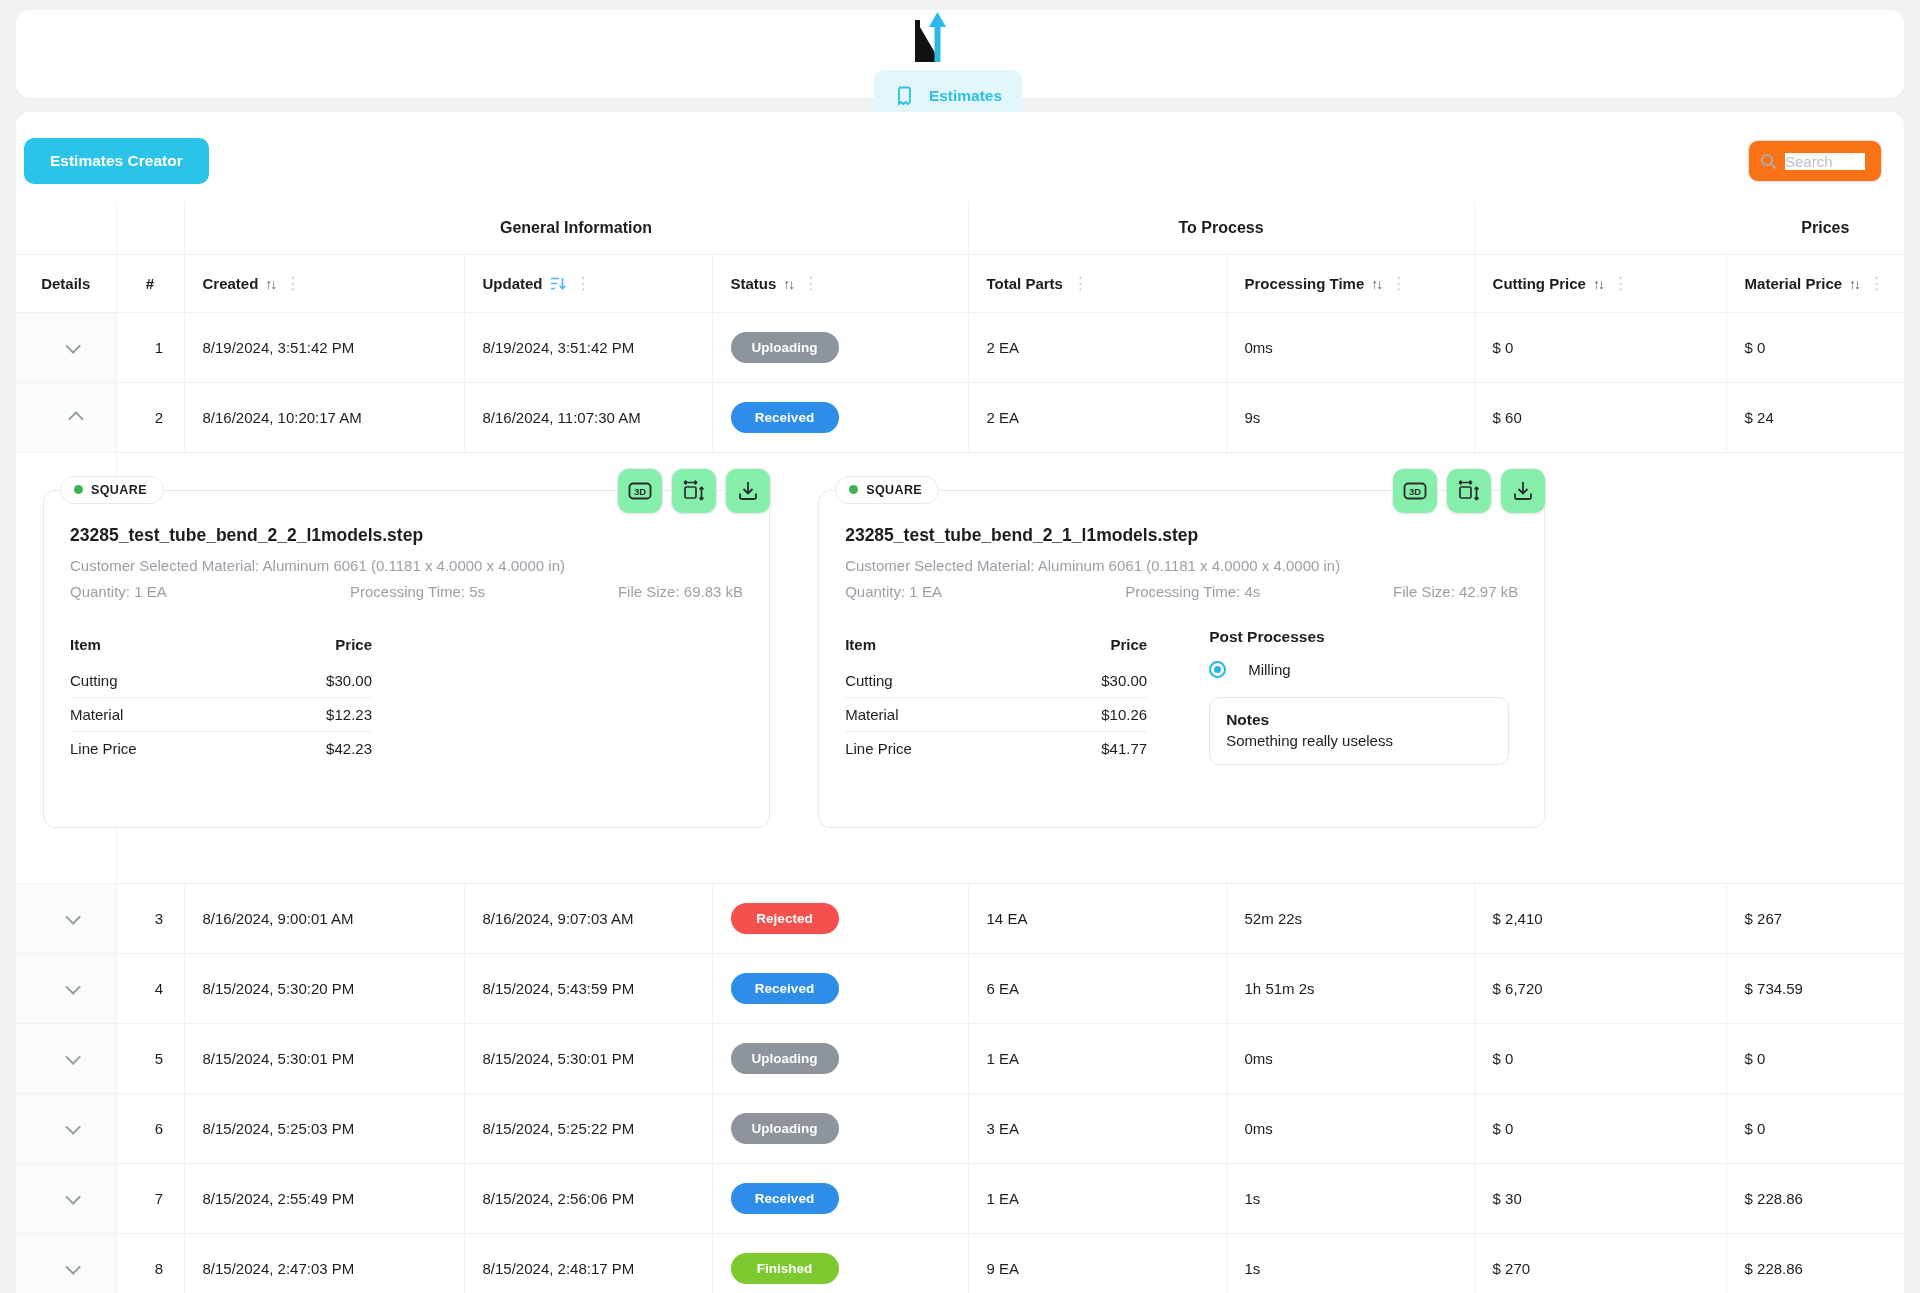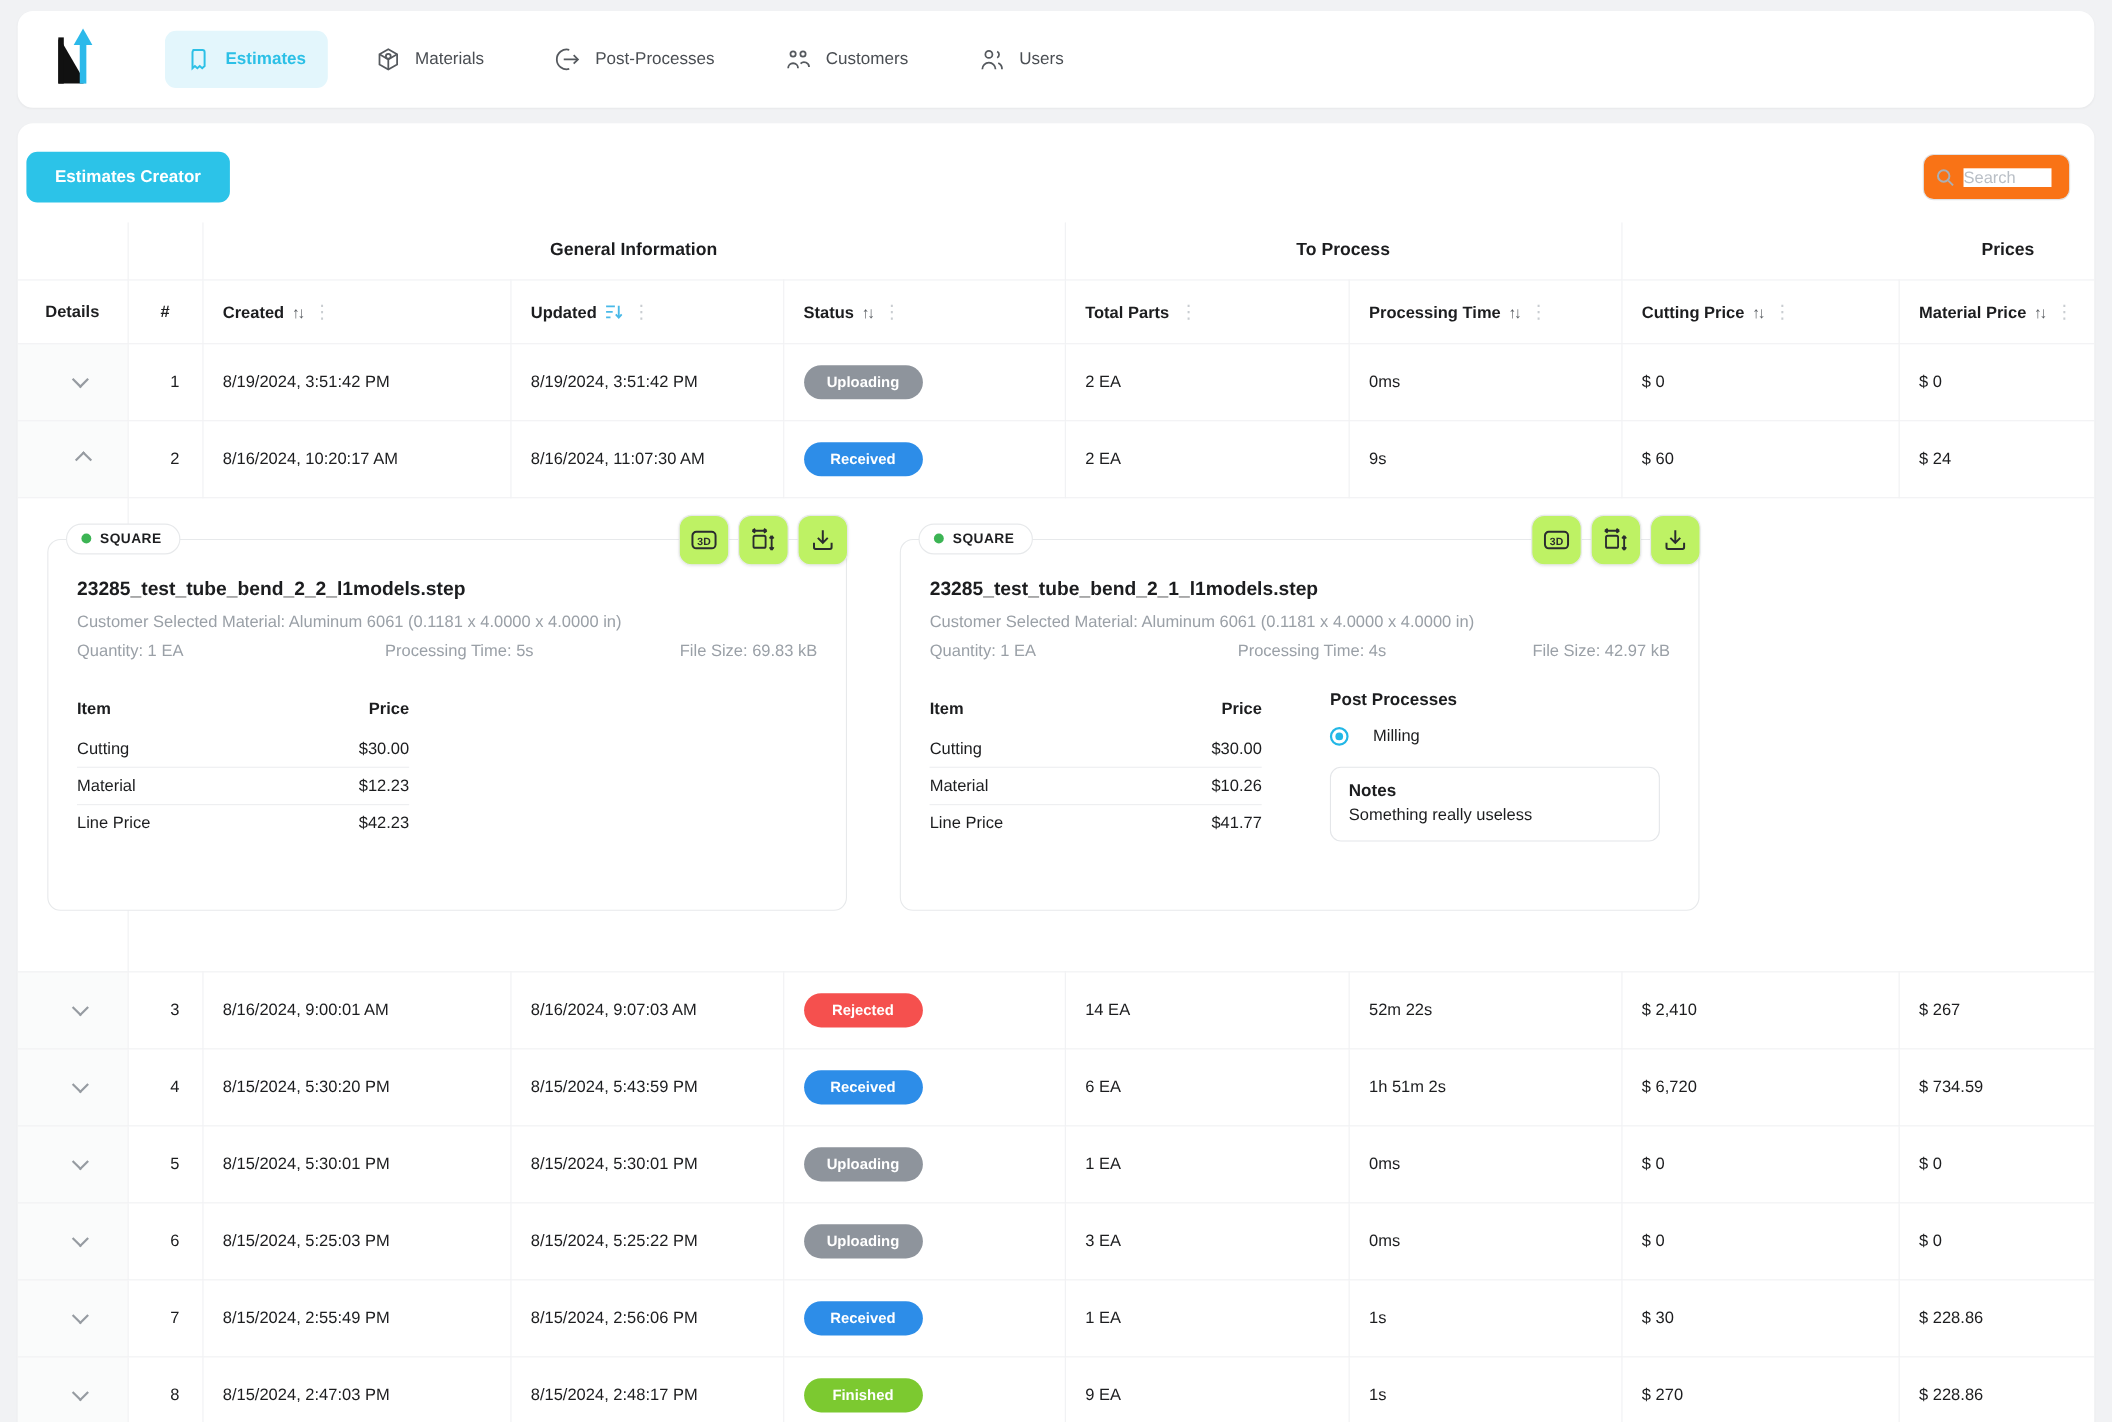--- a/index.html
+++ b/index.html
@@ -9,20 +9,21 @@
     background:#f1f2f4;
     color:#1c1d1f;
     position:relative;
   }
   
   .navbar {
     position:absolute; left:16px; top:10px; right:16px; height:88px;
     background:#fff; border-radius:14px;
     display:flex; align-items:center; padding:0 30px;
     box-shadow:0 1px 2px rgba(0,0,0,.04);
+    flex-direction:column;
   }
   .logo { margin-right:58px; flex:0 0 auto; }
   .nav-item {
     display:flex; align-items:center; gap:13px;
     color:#4a4e53; font-size:15.5px;
     padding:15px 20px; border-radius:10px; margin-right:24px;
     cursor:pointer; white-space:nowrap;
   }
   .nav-item.active { background:#e3f6fc; color:#2cc0e6; font-weight:bold; }
   .nav-item svg { flex:0 0 auto; }
@@ -103,21 +104,21 @@
   }
   .shape-badge {
     position:absolute; top:-15px; left:16px; background:#fff;
     border:1px solid #e7e9eb; border-radius:16px;
     padding:6px 16px 6px 13px; font-size:12.5px; font-weight:bold; letter-spacing:.4px;
     display:flex; align-items:center; gap:8px;
   }
   .dot { width:9px; height:9px; border-radius:50%; background:#3cb454; }
   .card-actions { position:absolute; top:-23px; right:-2px; display:flex; gap:8px; }
   .icon-btn {
-    width:46px; height:46px; background:#bef264; border:1px solid #e7e9eb; border-radius:12px;
+    width:46px; height:46px; background:#86efac; border:1px solid #e7e9eb; border-radius:12px;
     display:flex; align-items:center; justify-content:center; cursor:pointer;
     box-shadow:0 1px 2px rgba(0,0,0,.05);
   }
   .card-title { font-size:17.5px; font-weight:bold; margin-bottom:11px; }
   .card-sub { font-size:15px; color:#9aa0a7; margin-bottom:9px; }
   .card-meta { font-size:15px; color:#9aa0a7; display:flex; }
   .card-meta .m1 { width:280px; }
   .card-meta .m2 { flex:1; }
   .card-meta .m3 { text-align:right; }
   .card-body { display:flex; }

